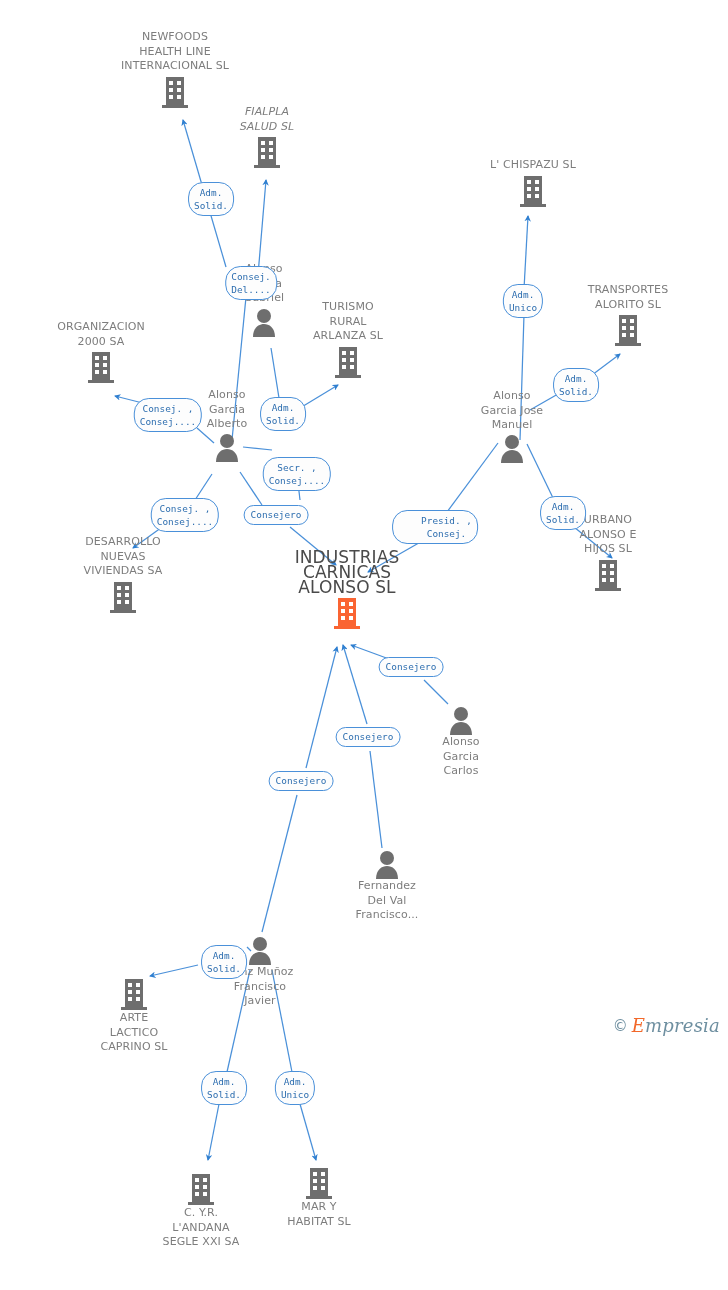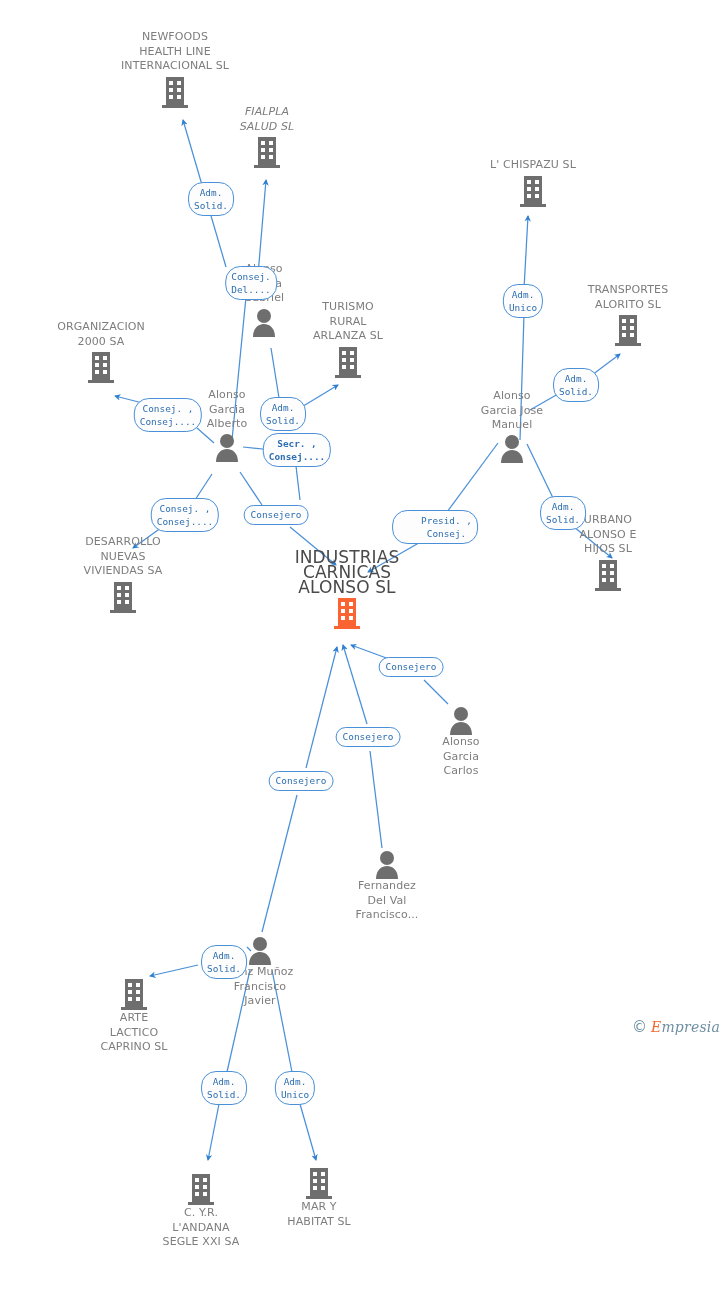--- a/index.html
+++ b/index.html
@@ -66,21 +66,21 @@
   #watermark {
     position: absolute;
     right: 8px; bottom: 6px;
     display: flex; align-items: center; gap: 4px;
     font-size: 17px;
   }
   #watermark .cmark { color: #6e8fa0; font-size: 15px; }
   #watermark .wordmark {
     font-family: "DejaVu Serif", serif;
     font-style: italic;
-    font-size: 14px;
+    font-size: 18px;
     color: #6e8fa0;
     letter-spacing: .2px;
   }
   #watermark .wordmark .e { color: #f2682a; }
 </style>
 </head>
 <body>
 
 <div id="graph">
 
@@ -397,21 +397,21 @@
 
   <div class="relbox" style="left:251px; top:283px;">Consej.
 Del....</div>
 
   <div class="relbox" style="left:168px; top:415px;">Consej. ,
 Consej....</div>
 
   <div class="relbox" style="left:283px; top:414px;">Adm.
 Solid.</div>
 
-  <div class="relbox" style="left:297px; top:450px;font-weight:bold;">Secr. ,
+  <div class="relbox" style="left:297px; top:474px;">Secr. ,
 Consej....</div>
 
   <div class="relbox" style="left:185px; top:515px;">Consej. ,
 Consej....</div>
 
   <div class="relbox one-line" style="left:276px; top:515px;">Consejero</div>
 
   <div class="relbox" style="left:523px; top:301px;">Adm.
 Unico</div>
 

